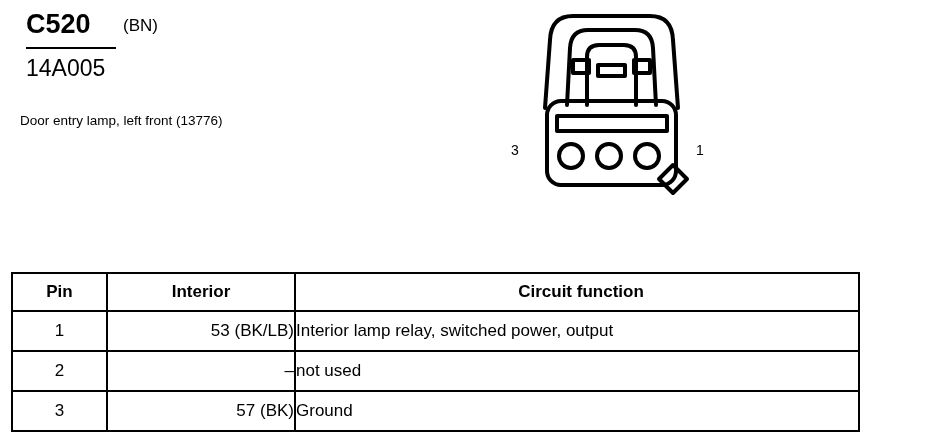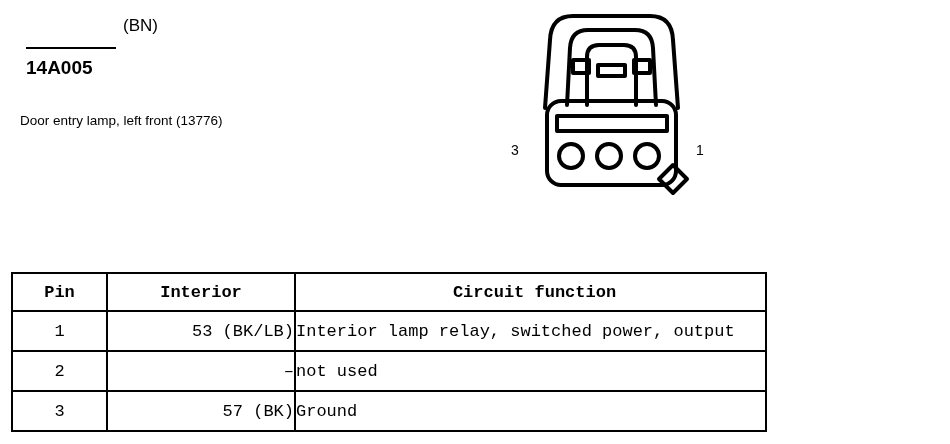--- a/index.html
+++ b/index.html
@@ -47,22 +47,22 @@
     left: 26px;
     top: 47px;
     width: 90px;
     height: 2px;
     background: #000000;
   }
   #part-number {
     position: absolute;
     left: 26px;
     top: 54px;
-    font-size: 19px;
-    font-weight: bold;
+    font-size: 23px;
+    font-weight: normal;
     line-height: 28px;
   }
   #description {
     position: absolute;
     left: 20px;
     top: 112px;
     font-size: 13.5px;
     line-height: 18px;
     width: 210px;
   }
@@ -95,24 +95,23 @@
     text-align: center;
     font-size: 13px;
     letter-spacing: 0.5px;
   }
 
   
   #pin-table {
     position: absolute;
     left: 11px;
     top: 272px;
-    width: 756px;
+    width: 849px;
     border-collapse: collapse;
     table-layout: fixed;
-    font-family: Liberation Mono, monospace;
   }
   #pin-table td, #pin-table th {
     border: 2px solid #000000;
     padding: 0;
     height: 38px;
     font-size: 17px;
     font-weight: normal;
     vertical-align: middle;
   }
   #pin-table thead th {
@@ -123,20 +122,21 @@
   .col-pin { width: 93px; text-align: center; }
   .col-circuit { width: 186px; text-align: right; }
   .col-function { text-align: left; padding-left: 12px; }
   #pin-table thead .col-function { text-align: center; padding-left: 8px; }
 </style>
 </head>
 <body>
 
 <div id="header-block">
   <div id="connector-id-row">
+    <span id="connector-id">C520</span>
     <span id="connector-color">(BN)</span>
   </div>
 </div>
 <div id="id-underline"></div>
 <div id="part-number">14A005</div>
 <div id="description">Door entry lamp, left front (13776)</div>
 
 <div id="connector-figure">
   <svg id="connector-svg" width="240" height="210" viewBox="0 0 240 210">
     <g fill="none" stroke="#000000" stroke-width="4" stroke-linejoin="round" stroke-linecap="round">

